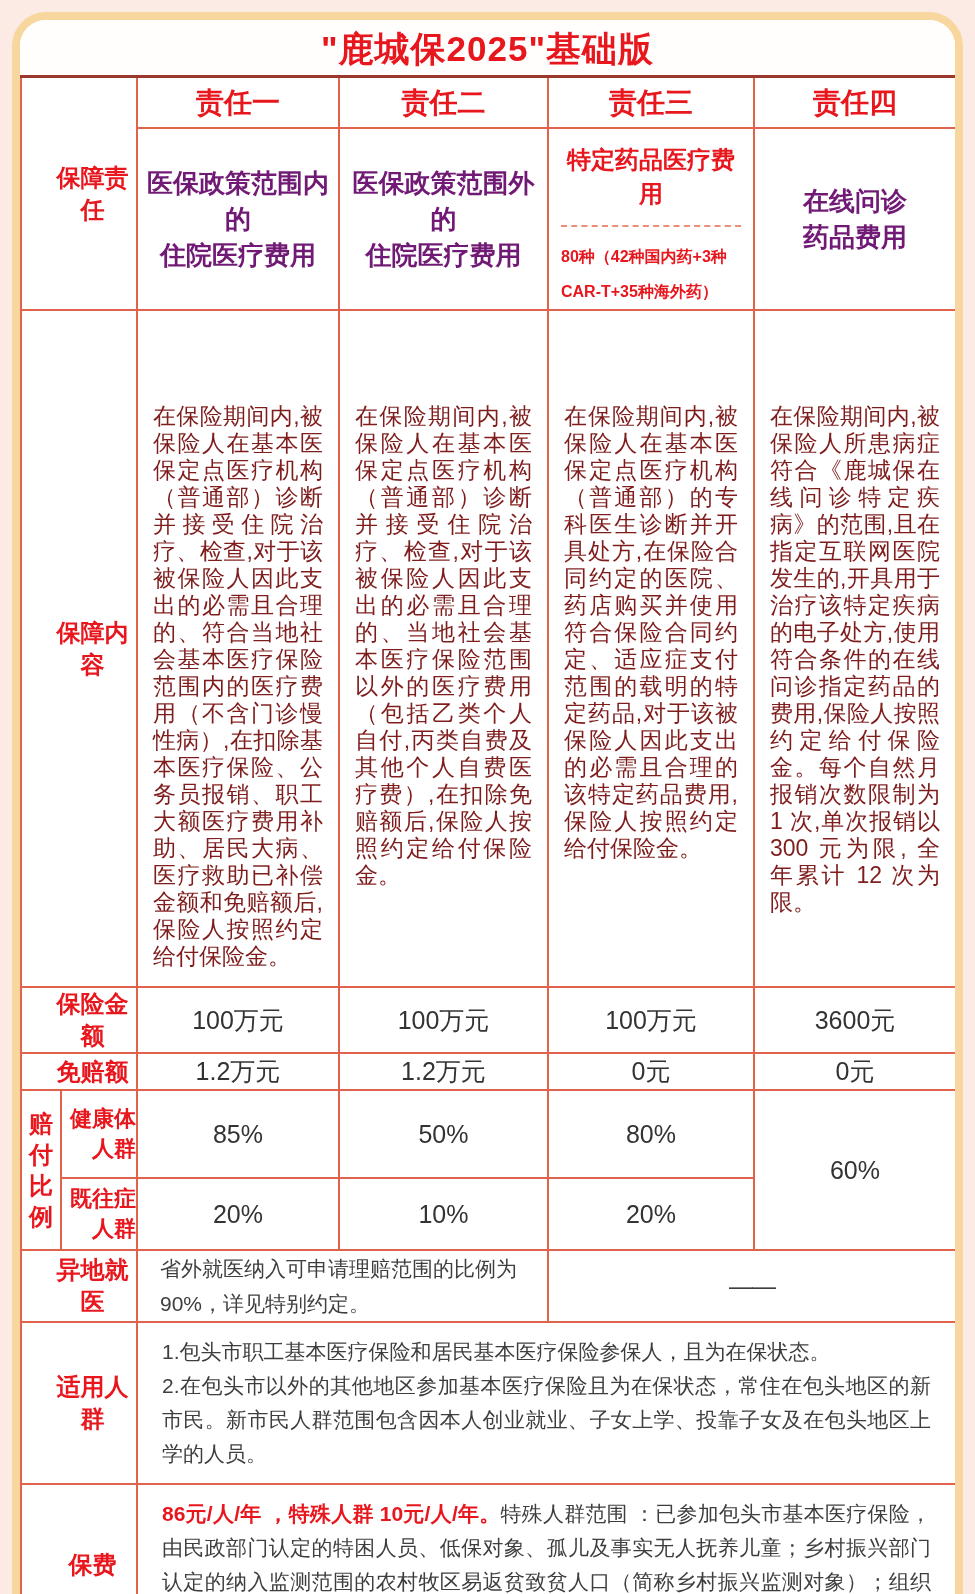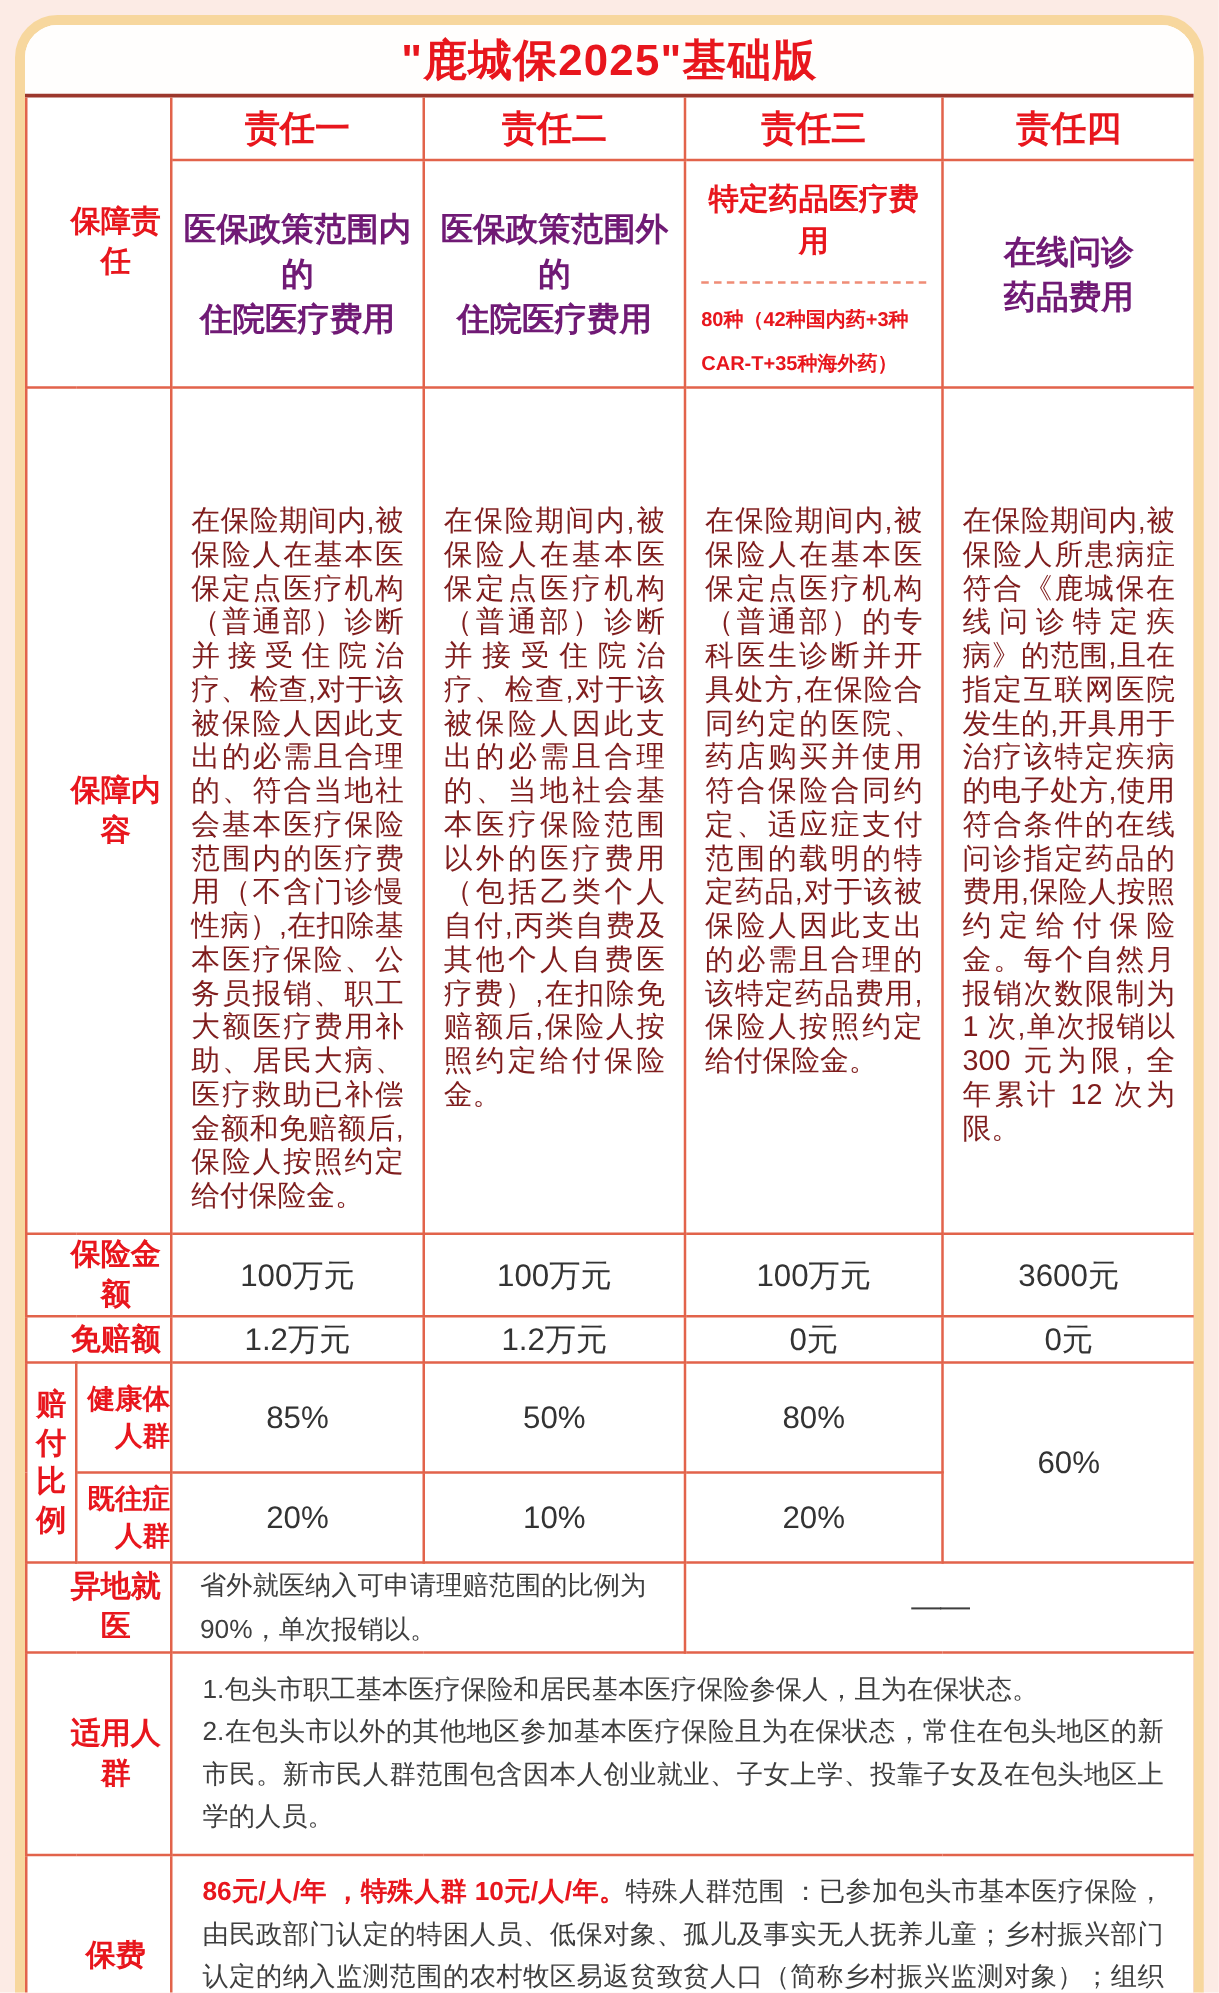--- a/index.html
+++ b/index.html
@@ -173,21 +173,21 @@
     <tr class="r-payout2">
       <td class="sublbl">既往症
 人群</td>
       <td class="val">20%</td>
       <td class="val">10%</td>
       <td class="val">20%</td>
     </tr>
 
     <tr class="r-remote">
       <td class="lbl" colspan="2">异地就医</td>
-      <td class="remote-text" colspan="2">省外就医纳入可申请理赔范围的比例为90%，单次报销以。</td>
+      <td class="remote-text" colspan="2">省外就医纳入可申请理赔范围的比例为90%，详见特别约定。</td>
       <td class="dash" colspan="2">——</td>
     </tr>
 
     <tr class="r-elig">
       <td class="lbl" colspan="2">适用人群</td>
       <td class="block-text" colspan="4">1.包头市职工基本医疗保险和居民基本医疗保险参保人，且为在保状态。
 2.在包头市以外的其他地区参加基本医疗保险且为在保状态，常住在包头地区的新市民。新市民人群范围包含因本人创业就业、子女上学、投靠子女及在包头地区上学的人员。</td>
     </tr>
 
     <tr class="r-prem">

